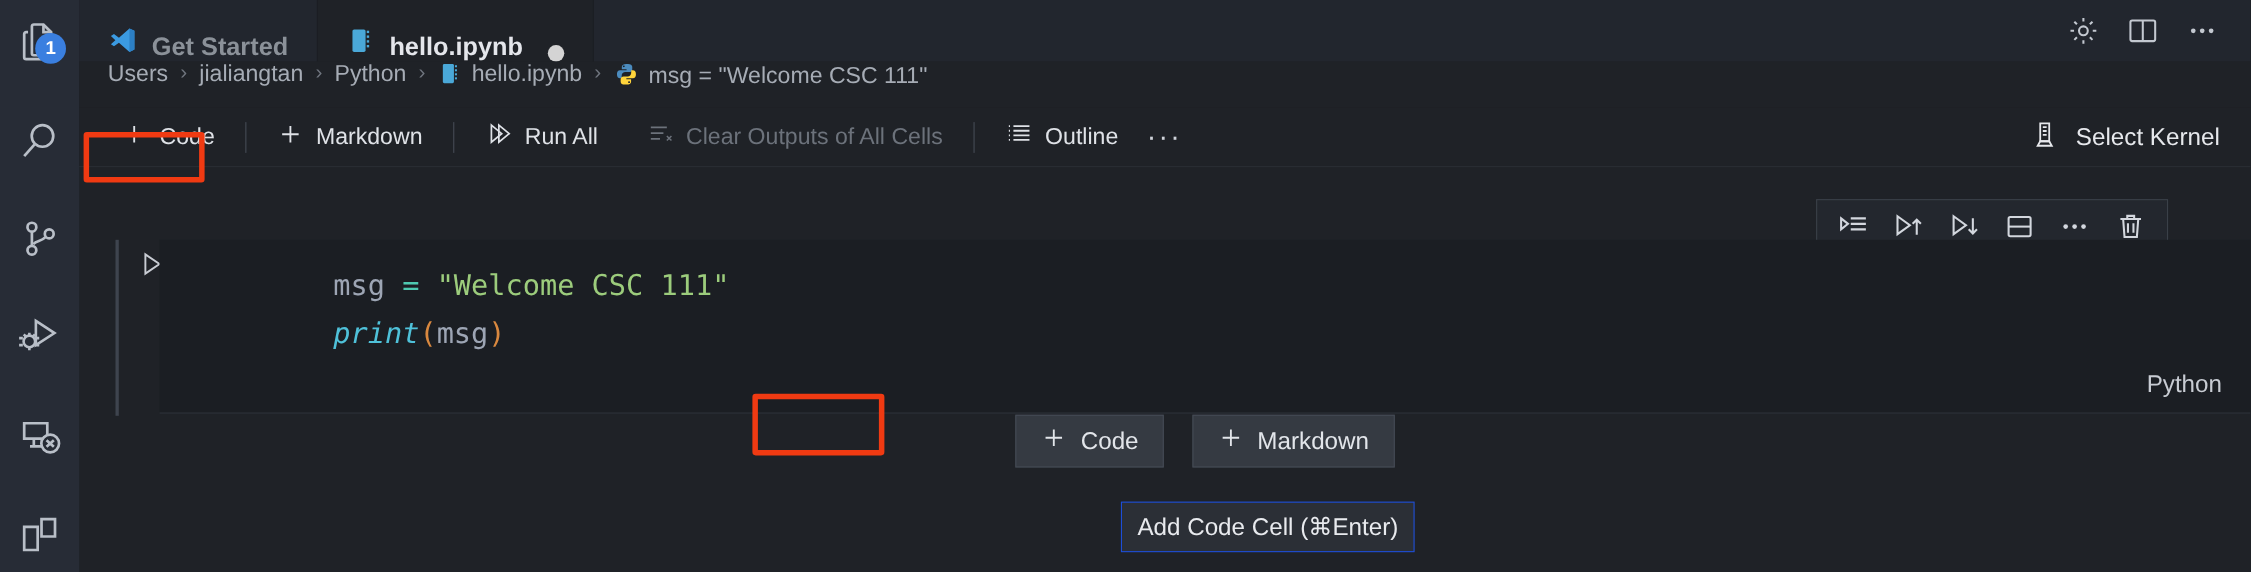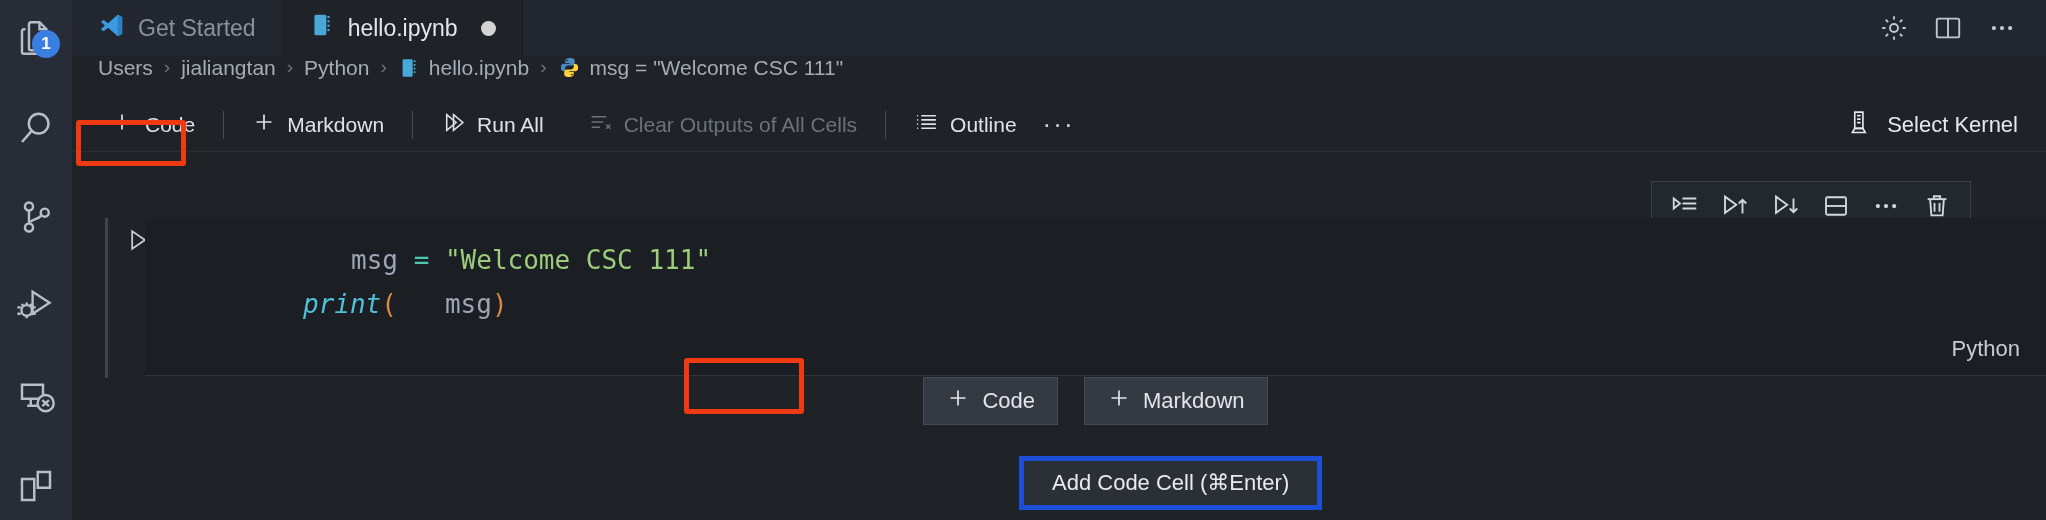--- a/index.html
+++ b/index.html
@@ -31,25 +31,26 @@
     font-family: "Liberation Sans", sans-serif;
   }
 
   
   #tab-bar {
     position: absolute; left: 72px; top: 0; right: 0; height: 56px;
     background: #22262e;
     display: flex; align-items: stretch;
   }
   .tab {
-    display: flex; align-items: center; gap: 13px;
+    display: flex; align-items: flex-end; gap: 13px;
     padding: 0 26px; height: 56px;
     font-size: 23px; color: #8b9199;
     border-right: 1px solid #1b1e23;
     position: relative;
+    font-weight: bold;
   }
   .tab.active {
     background: #1f2227; color: #e4e6eb;
   }
   .tab .dirty-dot {
     width: 15px; height: 15px; border-radius: 50%;
     background: #d4d4d4; margin-left: 10px;
   }
   #tab-actions {
     margin-left: auto; display: flex; align-items: center;
@@ -128,21 +129,21 @@
     position: absolute; left: 40px; top: 0; right: 0;
     background: #1b1e23;
     height: 158px;
     padding-top: 20px;
   }
   .code-line {
     font-family: "DejaVu Sans Mono", monospace;
     font-size: 26px; line-height: 44px;
     padding-left: 158px; white-space: pre;
   }
-  .tok-var  { color: #9da5b4; margin-left: 48px; }
+  .tok-var  { color: #9da5b4; }
   .tok-op   { color: #4ec9b0; }
   .tok-str  { color: #9ccc7c; }
   .tok-fn   { color: #4fc1d9; font-style: italic; }
   .tok-paren{ color: #d9883f; }
   #python-label {
     position: absolute; right: 26px; top: 118px;
     font-size: 22px; color: #c8ccd3;
     font-family: Liberation Sans, sans-serif;
   }
 
@@ -154,22 +155,22 @@
   .ins-btn {
     display: flex; align-items: center; gap: 12px;
     background: #353a42; border: 1px solid #454b55;
     height: 48px; padding: 0 22px;
     font-size: 22px; color: #e2e5ea;
   }
 
   
   #tooltip {
     position: absolute; left: 1019px; top: 456px;
-    background: #2b2f36; border: 5px solid #1d4ed8;
-    padding: 9px 28px;
+    background: #2b2f36; border: 1px solid #1d4ed8;
+    padding: 9px 14px;
     font-size: 22px; color: #e8eaee;
     white-space: nowrap;
   }
 
   
   #cell-bottom-line {
     position: absolute; left: 145px; right: 0; top: 375px; height: 1px;
     background: #2e333b;
   }
 </style>

